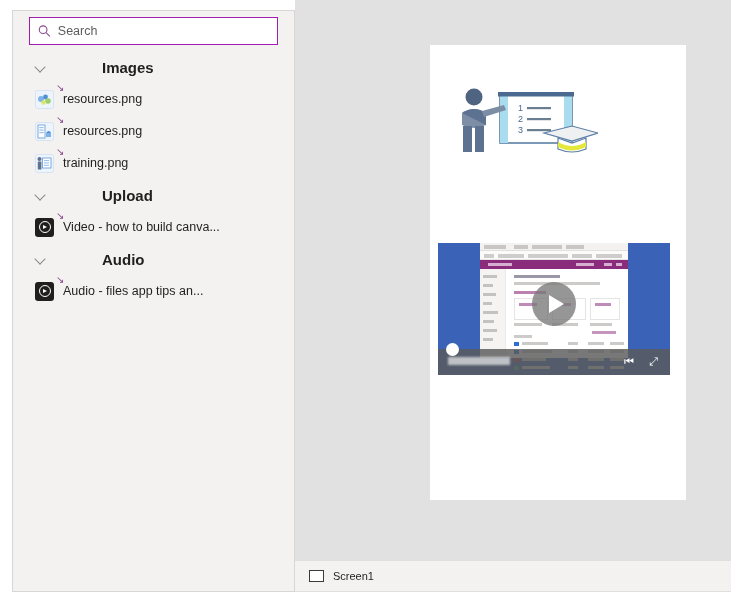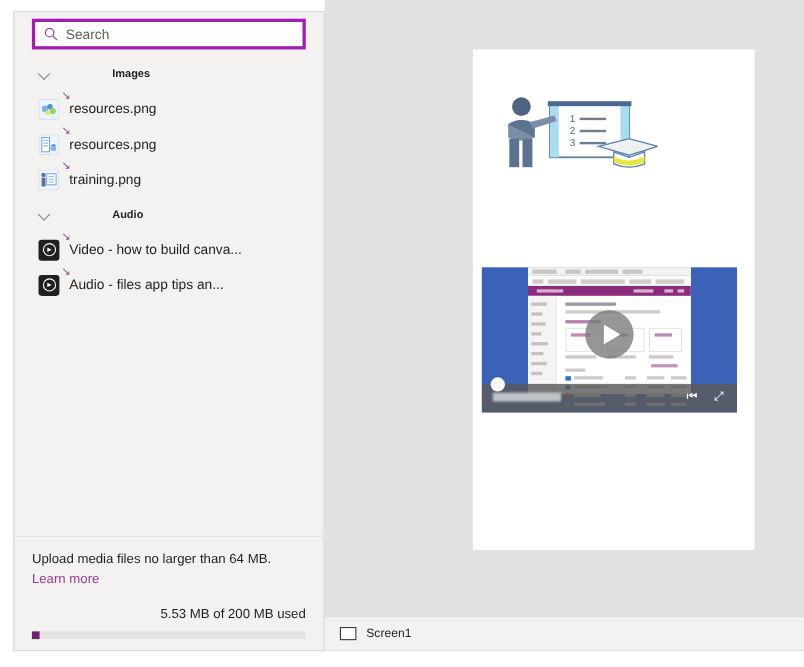--- a/index.html
+++ b/index.html
@@ -85,21 +85,21 @@
   }
   .panel-title { font-size: 18px; color: #201f1e; font-weight: 400; letter-spacing:.2px; }
   .close-x {
     margin-left: auto; width: 28px; height: 28px;
     display: flex; align-items: center; justify-content: center;
     cursor: pointer;
   }
 
   .search-wrap { padding: 6px 16px 0 16px; flex:none; }
   .search-box {
-    height: 28px; background: #ffffff; border: 3px solid #a21caf;
+    height: 28px; background: #ffffff; border: 1px solid #a21caf;
     display: flex; align-items: center; padding: 0 8px; gap: 7px;
   }
   .search-box input {
     border: none; outline: none; background: transparent;
     font-family: "Liberation Sans", sans-serif; font-size: 12.5px;
     color: #201f1e; width: 100%;
   }
   .search-box input::placeholder { color: #605e5c; }
 
   .upload-row {
@@ -107,21 +107,21 @@
     border-bottom: 1px solid #e3e1df; padding-bottom: 2px;
   }
   .upload-label { font-size: 12.5px; color: #201f1e; }
   .more-dots { margin-left: auto; color: #8a4b8a; font-size: 15px; letter-spacing: 2px; line-height: 10px; cursor:pointer; padding-right:6px;}
 
   .file-list { flex: 1 1 auto; overflow: hidden; padding-top: 6px; }
   .group-head {
     height: 32px; display: flex; align-items: center; gap: 12px; padding-left: 22px;
     cursor: pointer;
   }
-  .group-name { font-size: 10px; color: #201f1e; font-weight: 600; padding-left: 44px; }
+  .group-name { font-size: 15px; color: #201f1e; font-weight: 600; padding-left: 44px; }
   .chev { width: 11px; height: 11px; position: relative; }
   .chev::after {
     content: ""; position: absolute; left: 1px; top: 1px;
     width: 7px; height: 7px;
     border-right: 1.3px solid #8a8886; border-bottom: 1.3px solid #8a8886;
     transform: rotate(45deg);
   }
   .file-row {
     height: 32px; display: flex; align-items: center; gap: 9px; padding-left: 22px;
     cursor: pointer;
@@ -348,47 +348,43 @@
           </svg>
         </span>
         <span class="f-name">
           <span class="mark">↘</span>
           <span>training.png</span>
         </span>
       </div>
 
       <div class="group-head">
         <span class="chev"></span>
-        <span class="group-name">Audio</span>
+        <span class="group-name">Upload</span>
       </div>
       <div class="file-row">
         <span class="av-icon">
             <span class="ring"></span>
           </span>
         <span class="f-name">
           <span class="mark">↘</span>
           <span>Video - how to build canva...</span>
         </span>
       </div>
 
+      <div class="group-head">
+        <span class="chev"></span>
+        <span class="group-name">Audio</span>
+      </div>
       <div class="file-row">
         <span class="av-icon">
             <span class="ring"></span>
           </span>
         <span class="f-name">
           <span class="mark">↘</span>
           <span>Audio - files app tips an...</span>
         </span>
       </div>
 
     </div>
 
-    <div class="panel-foot">
-      <div class="foot-note">Upload media files no larger than 64 MB.</div>
-      <a class="learn-more">Learn more</a>
-      <div class="usage">5.53 MB of 200 MB used</div>
-      <div class="bar-track">
-        <div class="bar-fill" id="bar-fill" style="width: 2.8%;"></div>
-      </div>
-    </div>
 
   </div>
 </div>
 
 </body></html>

